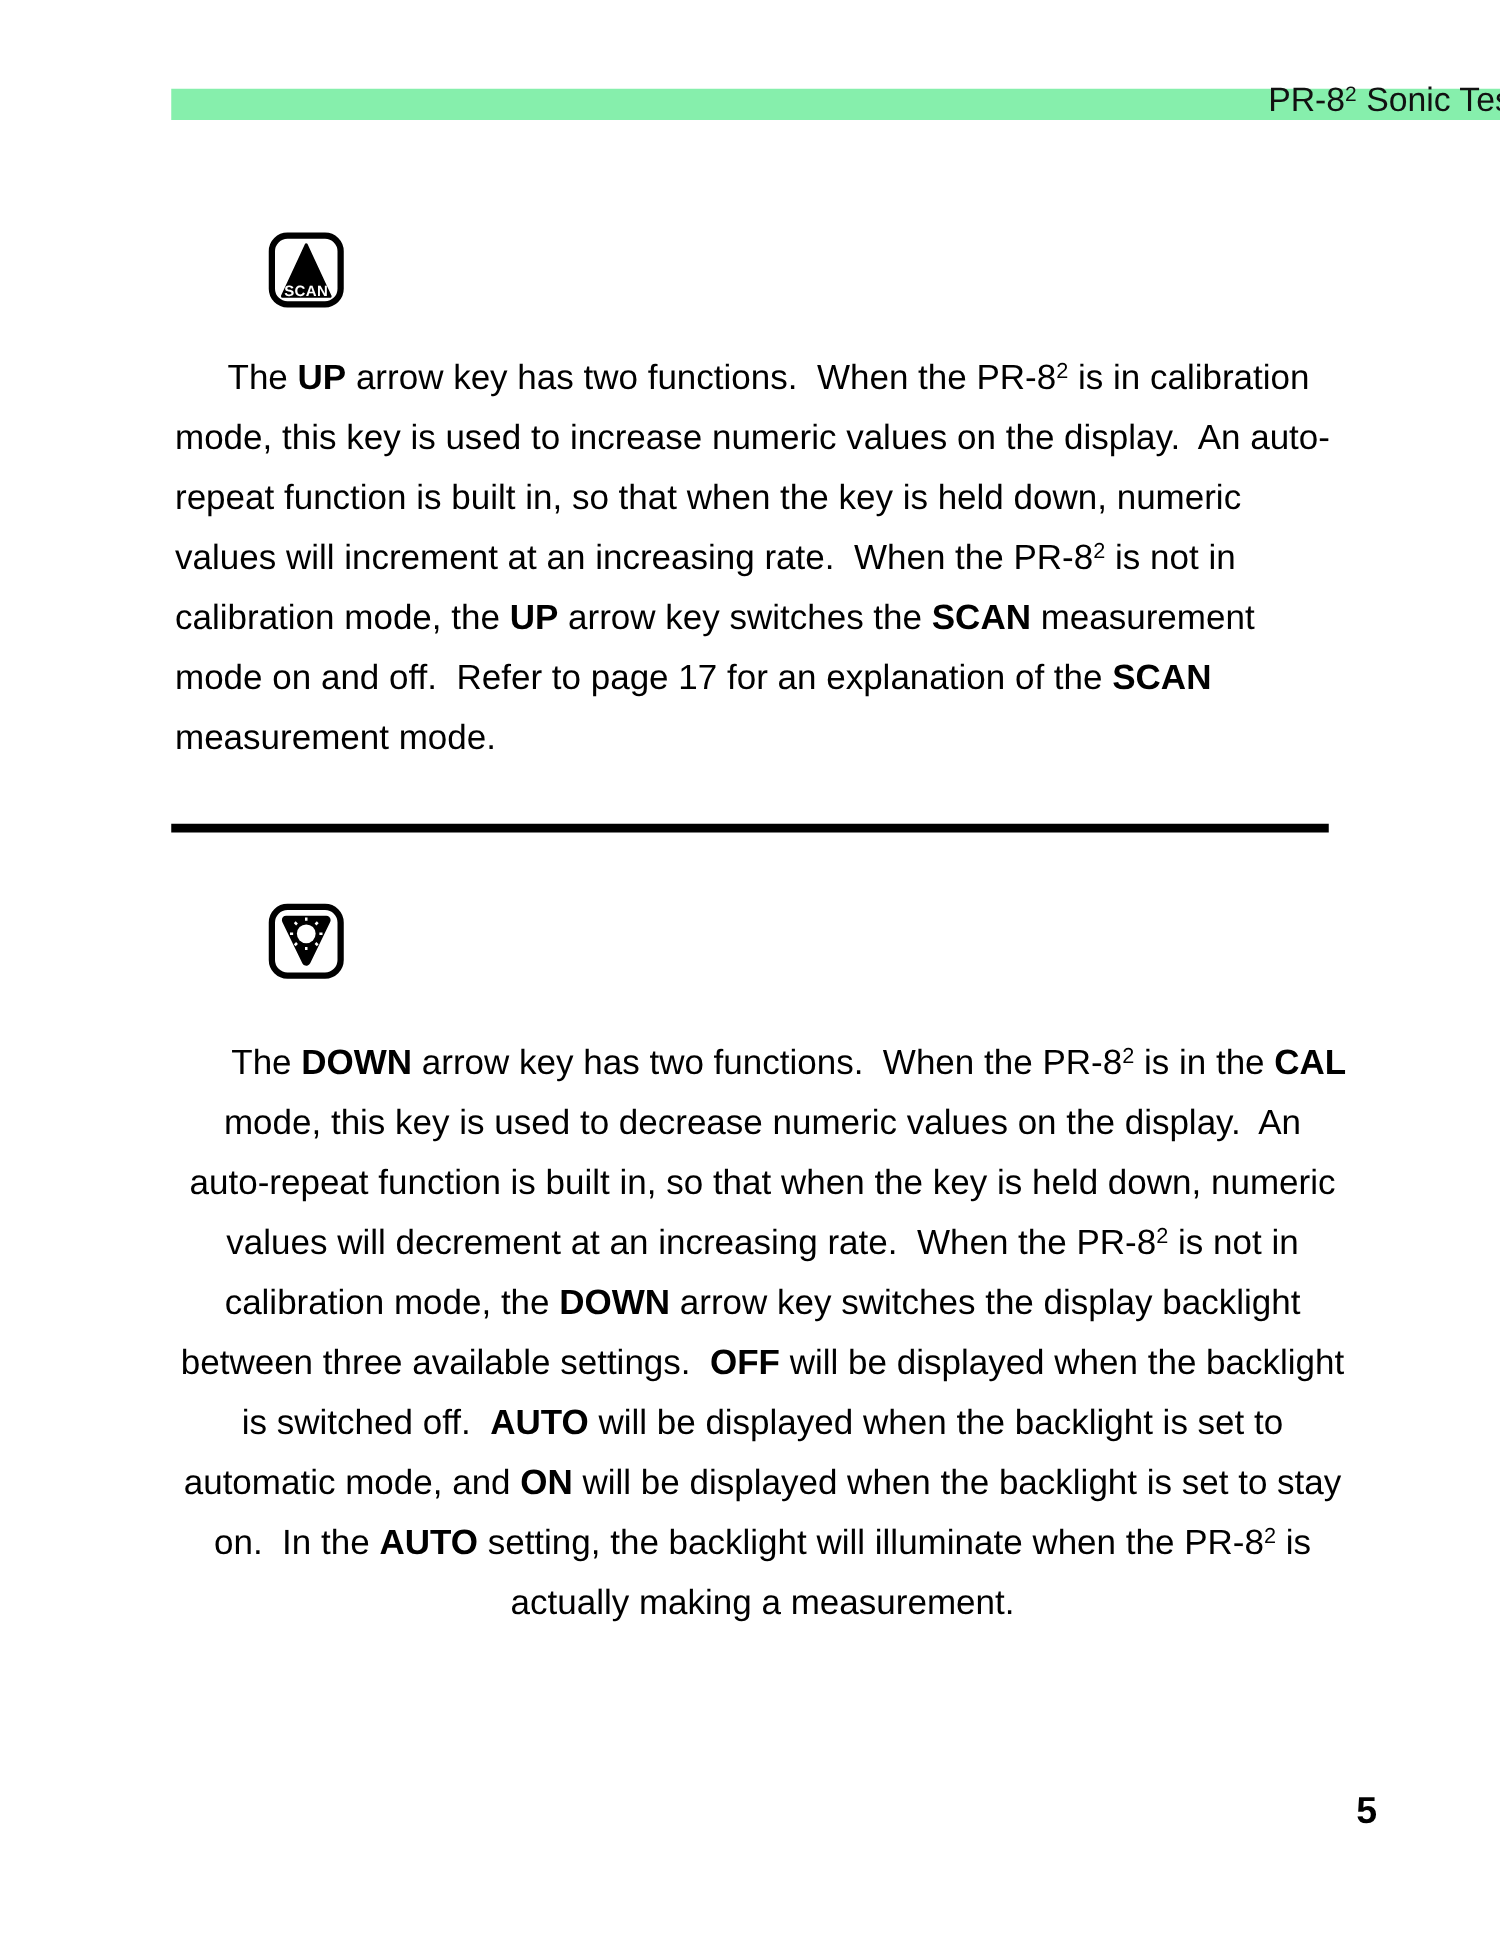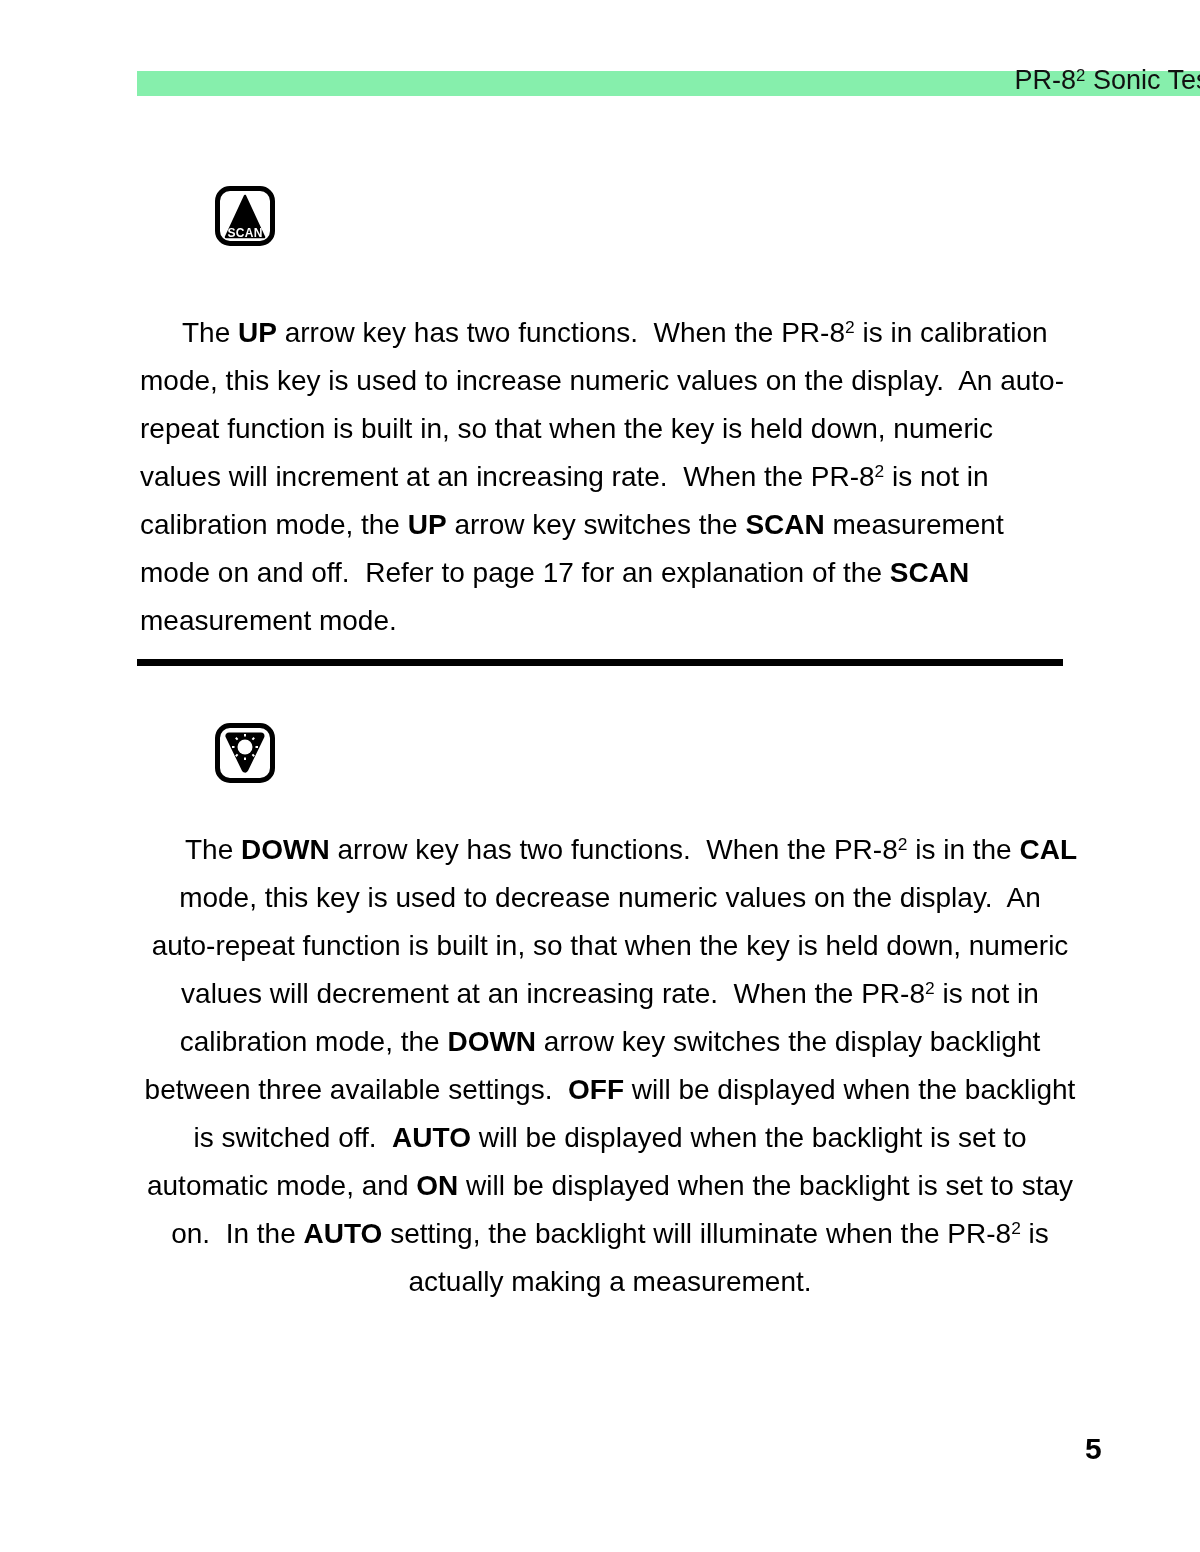--- a/index.html
+++ b/index.html
@@ -14,21 +14,21 @@
   
   .key-icon{position:absolute;width:50px;height:50px;border:5px solid #000;border-radius:15px;background:#fff;}
   .key-icon svg{position:absolute;left:0;top:0;width:50px;height:50px;}
   .icon-up{left:215px;top:186px;}
   .icon-down{left:215px;top:723px;}
   
   .para{position:absolute;left:140px;width:940px;font-size:28px;white-space:pre;}
   .tline{height:48px;line-height:48px;}
   .b{font-weight:bold;}
   .para .tline:first-child{text-indent:42px;}
-  .p1{top:278px;margin-top:31px;}
+  .p1{top:278px;}
   .p2{top:826px;text-align:center;}
   
   .divider{position:absolute;left:137px;top:659px;width:926px;height:7px;background:#000;}
   
   .page-number{position:absolute;left:1085px;top:1432px;font-size:30px;font-weight:bold;}
 </style>
 </head>
 <body>
 
 <div class="page">

